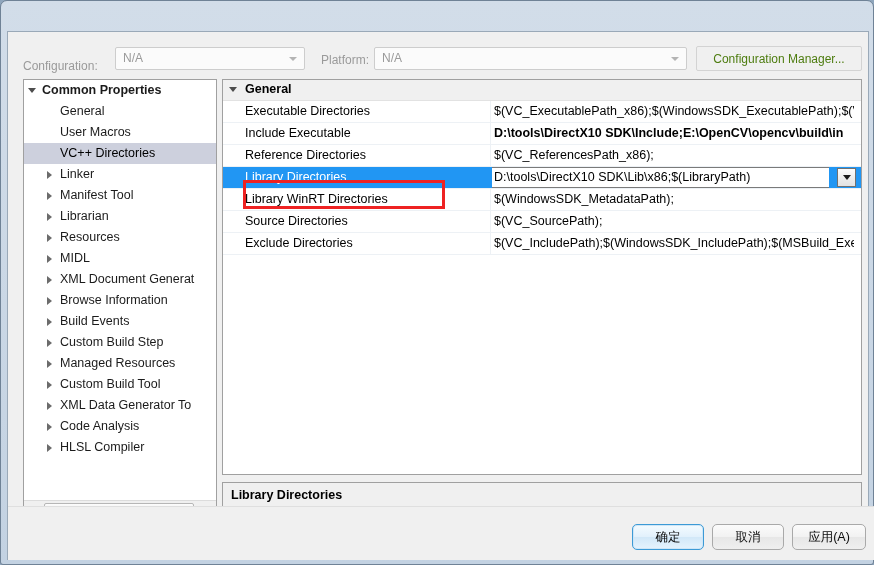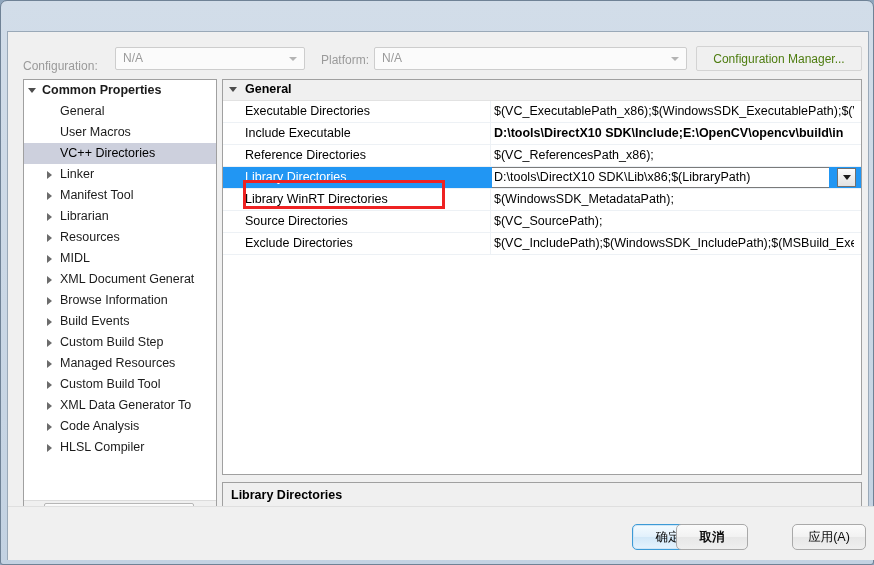--- a/index.html
+++ b/index.html
@@ -412,21 +412,21 @@
     justify-content: center;
     cursor: default;
     margin-top: 7px;
   }
   .dbtn.default {
     border: 1px solid #3c9ad6;
     box-shadow: inset 0 0 0 1px #cfe6f7;
     background: linear-gradient(180deg,#f4fbff 0%,#e2f1fc 48%,#d2e8f8 52%,#e6f3fd 100%);
   }
   .dbtn.ok { left: 624px; }
-  .dbtn.cancel { left: 668px; font-weight: bold; }
+  .dbtn.cancel { left: 704px; }
   .dbtn.apply { left: 784px; width: 74px; }
 </style>
 </head>
 <body>
 
 <div class="window-frame">
 
 
   <div class="frame-inner">
 

